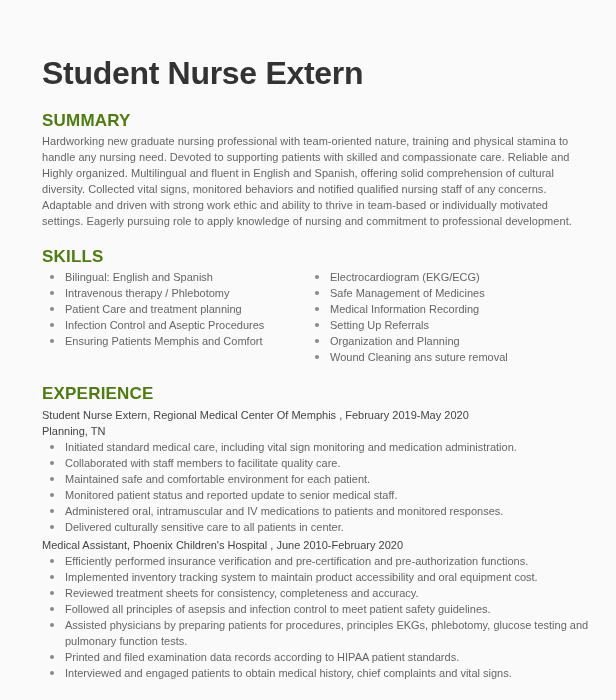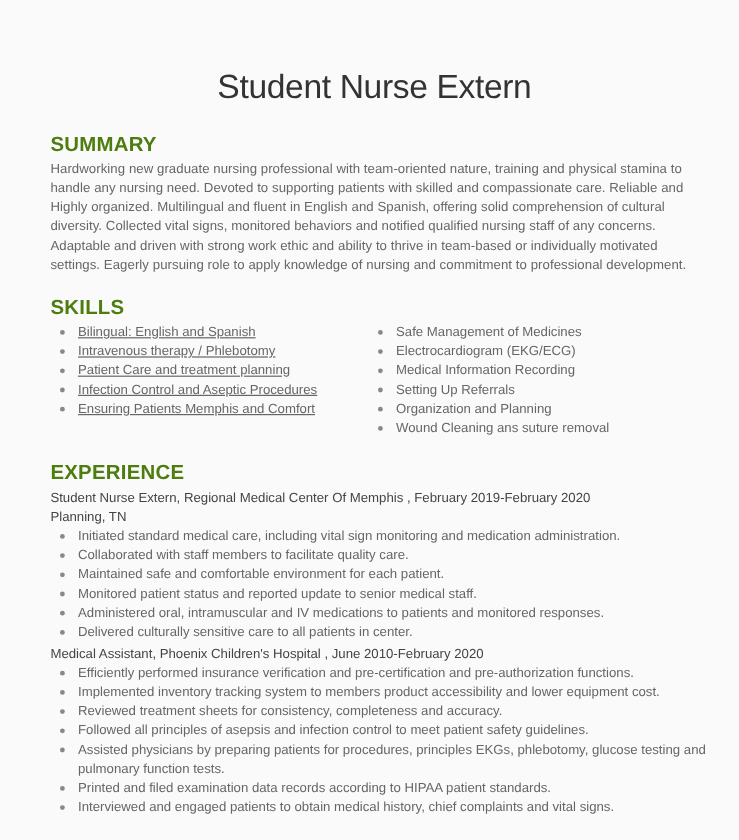--- a/index.html
+++ b/index.html
@@ -5,40 +5,40 @@
   html, body { margin: 0; padding: 0; }
   body {
     width: 616px; height: 700px; overflow: hidden;
     background: #fafafa;
     font-family: "Liberation Sans", sans-serif;
     color: #666;
   }
   .page { position: relative; padding: 0 0 0 42px; width: 540px; }
   .title {
     margin: 0; padding-top: 54px;
-    font-size: 28px; font-weight: normal; color: #333;
-    letter-spacing: -0.3px; line-height: 38px; text-align: center;
+    font-size: 32px; font-weight: bold; color: #333;
+    letter-spacing: -0.3px; line-height: 38px;
   }
   .section-heading {
     font-size: 17px; color: #4d7c0f; margin: 0; line-height: 16px;
     letter-spacing: 0.2px;
   }
   #summary-heading { margin-top: 21px; }
   .summary-text {
     font-size: 11px; line-height: 16px; color: #666; margin: 4px 0 0 0;
     width: 530px; letter-spacing: 0.05px;
   }
   #skills-heading { margin-top: 20px; }
   .skills {
     display: flex; margin-top: 4px;
   }
   .skills ul {
     list-style: none; margin: 0; padding: 0; width: 250px;
   }
-  .skills ul:first-child { margin-left: 8px; text-decoration: underline; }
+  .skills ul:first-child { margin-left: 8px; }
   .skills ul:last-child { margin-left: 15px; }
   li.bullet {
     position: relative; padding-left: 15px;
     font-size: 11px; line-height: 16px; color: #666;
   }
   li.bullet::before {
     content: ""; position: absolute; left: 0; top: 6px;
     width: 4px; height: 4px; border-radius: 50%; background: #888;
   }
   #experience-heading { margin-top: 21px; }
@@ -64,51 +64,51 @@
     <h2 class="section-heading" id="skills-heading">SKILLS</h2>
     <div class="skills">
       <ul>
         <li class="bullet">Bilingual: English and Spanish</li>
         <li class="bullet">Intravenous therapy / Phlebotomy</li>
         <li class="bullet">Patient Care and treatment planning</li>
         <li class="bullet">Infection Control and Aseptic Procedures</li>
         <li class="bullet">Ensuring Patients Memphis and Comfort</li>
       </ul>
       <ul>
+        <li class="bullet">Electrocardiogram (EKG/ECG)</li>
         <li class="bullet">Safe Management of Medicines</li>
-        <li class="bullet">Electrocardiogram (EKG/ECG)</li>
         <li class="bullet">Medical Information Recording</li>
         <li class="bullet">Setting Up Referrals</li>
         <li class="bullet">Organization and Planning</li>
         <li class="bullet">Wound Cleaning ans suture removal</li>
       </ul>
     </div>
   </section>
 
   <section>
     <h2 class="section-heading" id="experience-heading">EXPERIENCE</h2>
 
     <div class="job">
-      <div class="job-header">Student Nurse Extern, Regional Medical Center Of Memphis , February 2019-February 2020</div>
+      <div class="job-header">Student Nurse Extern, Regional Medical Center Of Memphis , February 2019-May 2020</div>
       <div class="job-location">Planning, TN</div>
       <ul>
         <li class="bullet">Initiated standard medical care, including vital sign monitoring and medication administration.</li>
         <li class="bullet">Collaborated with staff members to facilitate quality care.</li>
         <li class="bullet">Maintained safe and comfortable environment for each patient.</li>
         <li class="bullet">Monitored patient status and reported update to senior medical staff.</li>
         <li class="bullet">Administered oral, intramuscular and IV medications to patients and monitored responses.</li>
         <li class="bullet">Delivered culturally sensitive care to all patients in center.</li>
       </ul>
     </div>
 
     <div class="job">
       <div class="job-header">Medical Assistant, Phoenix Children's Hospital , June 2010-February 2020</div>
       <ul>
         <li class="bullet">Efficiently performed insurance verification and pre-certification and pre-authorization functions.</li>
-        <li class="bullet">Implemented inventory tracking system to members product accessibility and lower equipment cost.</li>
+        <li class="bullet">Implemented inventory tracking system to maintain product accessibility and oral equipment cost.</li>
         <li class="bullet">Reviewed treatment sheets for consistency, completeness and accuracy.</li>
         <li class="bullet">Followed all principles of asepsis and infection control to meet patient safety guidelines.</li>
         <li class="bullet">Assisted physicians by preparing patients for procedures, principles EKGs, phlebotomy, glucose testing and pulmonary function tests.</li>
         <li class="bullet">Printed and filed examination data records according to HIPAA patient standards.</li>
         <li class="bullet">Interviewed and engaged patients to obtain medical history, chief complaints and vital signs.</li>
       </ul>
     </div>
   </section>
 </div>
 

